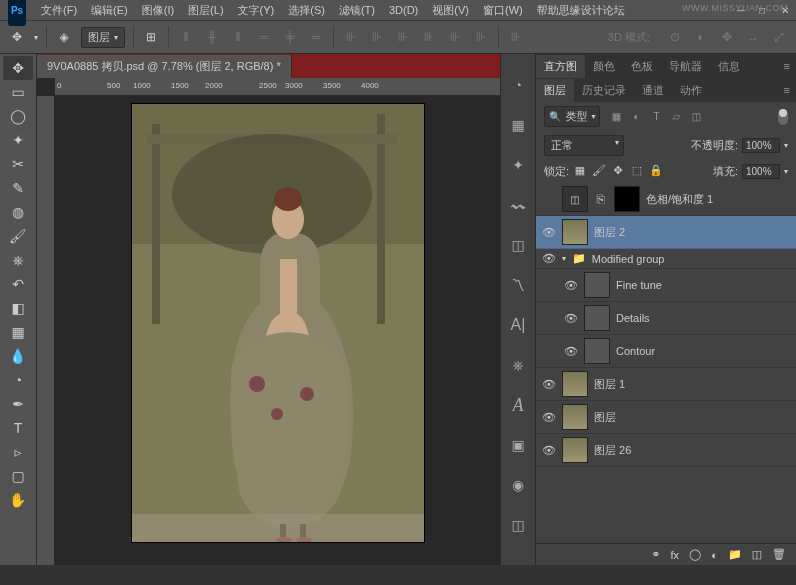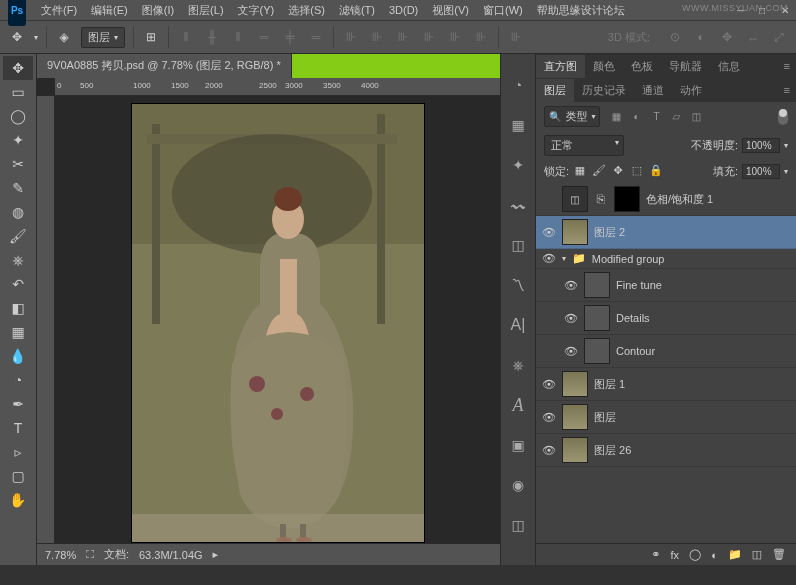--- a/index.html
+++ b/index.html
@@ -12,21 +12,21 @@
 .optionsbar{height:34px;background:#535353;border-top:1px solid #383838;border-bottom:1px solid #2a2a2a;display:flex;align-items:center;padding:0 8px;gap:8px}
 .opt-icon{width:18px;height:18px;display:flex;align-items:center;justify-content:center;font-size:12px}
 .opt-sep{width:1px;height:22px;background:#404040}
 .opt-drop{background:#404040;border:1px solid #2a2a2a;padding:2px 6px;display:flex;align-items:center;gap:4px;border-radius:2px}
 .opt-3d{margin-left:auto;color:#777;padding-right:8px}
 .workspace{display:flex;height:511px}
 .toolbar{width:37px;background:#535353;border-right:1px solid #2a2a2a;display:flex;flex-direction:column;align-items:center;padding-top:2px;gap:0}
 .tool{width:30px;height:24px;display:flex;align-items:center;justify-content:center;font-size:14px;cursor:pointer;position:relative}
 .tool.active{background:#3a3a3a}
 .canvas-area{flex:1;background:#282828;display:flex;flex-direction:column;position:relative}
-.doctab{height:24px;background:#84cc16;display:flex;}
+.doctab{height:24px;background:#7f1d1d;display:flex;align-items:center}
 .doctab .tab{background:#535353;padding:4px 10px;font-size:11px;border-right:1px solid #2a2a2a}
 .rulers-wrap{flex:1;position:relative;display:flex;flex-direction:column}
 .ruler-h{height:18px;background:#535353;border-bottom:1px solid #2a2a2a;margin-left:18px;position:relative;overflow:hidden;font-size:8px;color:#999}
 .ruler-v{width:18px;background:#535353;border-right:1px solid #2a2a2a;position:absolute;left:0;top:18px;bottom:0;font-size:8px}
 .canvas-viewport{flex:1;background:#282828;margin-left:18px;display:flex;align-items:flex-start;justify-content:center;padding-top:8px;overflow:hidden}
 .canvas{width:292px;height:438px;background:linear-gradient(180deg,#8a8560 0%,#7a7552 30%,#9b9572 60%,#a89f7e 100%);position:relative;box-shadow:0 0 0 1px #000}
 .statusbar{height:22px;background:#535353;border-top:1px solid #2a2a2a;display:flex;align-items:center;padding:0 8px;font-size:10px;gap:10px}
 .dock{width:35px;background:#424242;border-left:1px solid #2a2a2a;display:flex;flex-direction:column;align-items:center;padding-top:20px;gap:18px}
 .dock-icon{width:22px;height:22px;display:flex;align-items:center;justify-content:center;font-size:14px;color:#aaa}
 .panels{width:261px;background:#424242;border-left:1px solid #2a2a2a;display:flex;flex-direction:column}
@@ -143,21 +143,21 @@
     <div class="tool">✋</div>
   </div>
 
   <div class="canvas-area">
     <div class="doctab">
       <div class="tab">9V0A0885 拷贝.psd @ 7.78% (图层 2, RGB/8) *</div>
     </div>
     <div class="rulers-wrap">
       <div class="ruler-h">
         <span style="left:2px">0</span>
-        <span style="left:25px">500</span>
+        <span style="left:52px">500</span>
         <span style="left:78px">1000</span>
         <span style="left:116px">1500</span>
         <span style="left:150px">2000</span>
         <span style="left:204px">2500</span>
         <span style="left:230px">3000</span>
         <span style="left:268px">3500</span>
         <span style="left:306px">4000</span>
       </div>
       <div class="ruler-v"></div>
       <div class="canvas-viewport">
@@ -179,27 +179,20 @@
             <circle cx="175" cy="290" r="7" fill="#7a4848"></circle>
             <rect x="148" y="420" width="6" height="14" fill="#2a1818"></rect>
             <rect x="168" y="420" width="6" height="14" fill="#2a1818"></rect>
             <ellipse cx="152" cy="436" rx="8" ry="3" fill="#8b2020"></ellipse>
             <ellipse cx="172" cy="436" rx="8" ry="3" fill="#8b2020"></ellipse>
             <rect y="410" width="292" height="28" fill="#9a9278" opacity=".7"></rect>
           </svg>
         </div>
       </div>
     </div>
-    <div class="statusbar">
-      <span>7.78%</span>
-      <span>⛶</span>
-      <span>文档:</span>
-        <span>63.3M/1.04G</span>
-      <span>▸</span>
-    </div>
   </div>
 
   <div class="dock">
     <div class="dock-icon">◔</div>
     <div class="dock-icon">▦</div>
     <div class="dock-icon">✦</div>
     <div class="dock-icon">〰</div>
     <div class="dock-icon">◫</div>
     <div class="dock-icon">〽</div>
     <div class="dock-icon" style="font-size:16px">A|</div>

